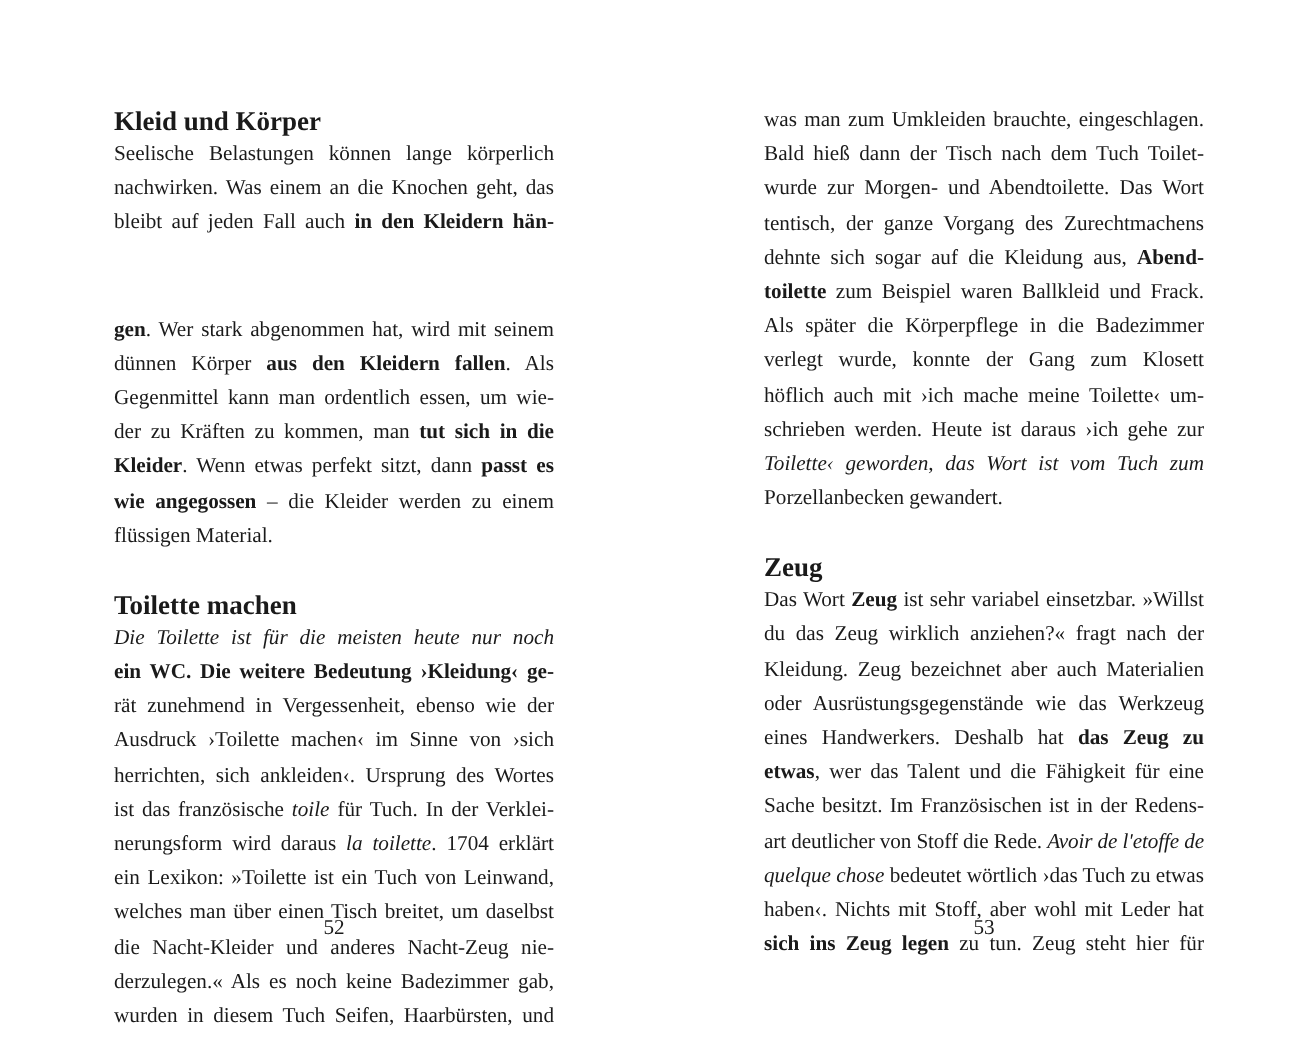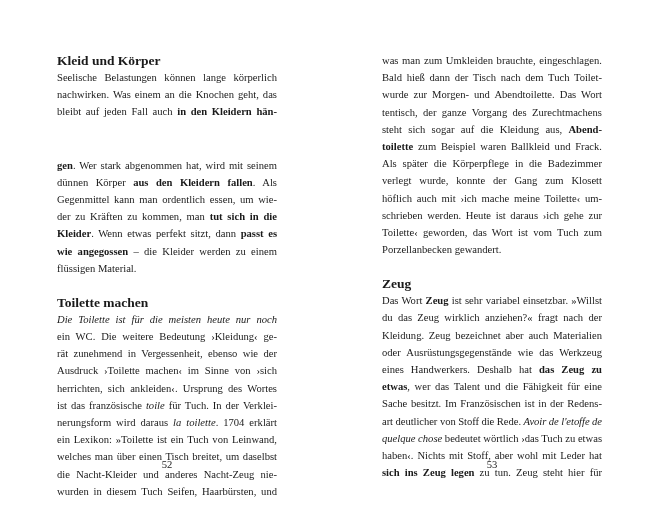--- a/index.html
+++ b/index.html
@@ -30,43 +30,44 @@
     <div class="line" style="white-space: nowrap; display: block; margin-top: 36px;"><span style="white-space: nowrap;"><span class="b">gen</span><span>. Wer stark abgenommen hat, wird mit seinem</span></span></div>
     <div class="line" style="white-space: nowrap; display: block; word-spacing: 0.00260417px;"><span style="white-space: nowrap;"><span>dünnen Körper </span><span class="b">aus den Kleidern fallen</span><span>. Als</span></span></div>
     <div class="line" style="white-space: nowrap; display: block;"><span style="white-space: nowrap;"><span>Gegenmittel kann man ordentlich essen, um wie-</span></span></div>
     <div class="line" style="white-space: nowrap; display: block;"><span style="white-space: nowrap;"><span>der zu Kräften zu kommen, man </span><span class="b">tut sich in die</span></span></div>
     <div class="line" style="white-space: nowrap; display: block; letter-spacing: -0.000325521px;"><span style="white-space: nowrap;"><span class="b">Kleider</span><span>. Wenn etwas perfekt sitzt, dann </span><span class="b">passt es</span></span></div>
     <div class="line" style="white-space: nowrap; display: block; word-spacing: 0.00223214px;"><span style="white-space: nowrap;"><span class="b">wie angegossen</span><span> – die Kleider werden zu einem</span></span></div>
     <div class="line last"><span>flüssigen Material.</span></div>
     <div class="gap"></div>
     <h2 class="heading">Toilette machen</h2>
     <div class="line" style="white-space: nowrap; display: block; font-style: italic;"><span style="white-space: nowrap;"><span>Die Toilette ist für die meisten heute nur noch</span></span></div>
-    <div class="line" style="white-space: nowrap; display: block;"><span style="white-space: nowrap;"><span>ein WC. Die weitere Bedeutung ›Kleidung‹ ge-</span></span></div>
+    <div class="line" style="white-space: nowrap; display: block;"><span style="white-space: nowrap; font-weight: bold;"><span>ein WC. Die weitere Bedeutung ›Kleidung‹ ge-</span></span></div>
     <div class="line" style="white-space: nowrap; display: block;"><span style="white-space: nowrap;"><span>rät zunehmend in Vergessenheit, ebenso wie der</span></span></div>
     <div class="line" style="white-space: nowrap; display: block;"><span style="white-space: nowrap;"><span>Ausdruck ›Toilette machen‹ im Sinne von ›sich</span></span></div>
     <div class="line" style="white-space: nowrap; display: block;"><span style="white-space: nowrap;"><span>herrichten, sich ankleiden‹. Ursprung des Wortes</span></span></div>
     <div class="line" style="white-space: nowrap; display: block; word-spacing: 0.00195312px;"><span style="white-space: nowrap;"><span>ist das französische </span><span class="i">toile</span><span> für Tuch. In der Verklei-</span></span></div>
     <div class="line" style="white-space: nowrap; display: block;"><span style="white-space: nowrap;"><span>nerungsform wird daraus </span><span class="i">la toilette</span><span>. 1704 erklärt</span></span></div>
     <div class="line" style="white-space: nowrap; display: block;"><span style="white-space: nowrap;"><span>ein Lexikon: »Toilette ist ein Tuch von Leinwand,</span></span></div>
     <div class="line" style="white-space: nowrap; display: block;"><span style="white-space: nowrap;"><span>welches man über einen Tisch breitet, um daselbst</span></span></div>
     <div class="line" style="white-space: nowrap; display: block;"><span style="white-space: nowrap;"><span>die Nacht-Kleider und anderes Nacht-Zeug nie-</span></span></div>
+    <div class="line" style="white-space: nowrap; display: block;"><span style="white-space: nowrap;"><span>derzulegen.« Als es noch keine Badezimmer gab,</span></span></div>
     <div class="line" style="white-space: nowrap; display: block;"><span style="white-space: nowrap;"><span>wurden in diesem Tuch Seifen, Haarbürsten, und</span></span></div>
   </div>
 <div class="page right" id="right-page">
     <div class="line" style="white-space: nowrap; display: block;"><span style="white-space: nowrap;"><span>was man zum Umkleiden brauchte, eingeschlagen.</span></span></div>
     <div class="line" style="white-space: nowrap; display: block;"><span style="white-space: nowrap;"><span>Bald hieß dann der Tisch nach dem Tuch Toilet-</span></span></div>
     <div class="line" style="white-space: nowrap; display: block;"><span style="white-space: nowrap;"><span>wurde zur Morgen- und Abendtoilette. Das Wort</span></span></div>
     <div class="line" style="white-space: nowrap; display: block;"><span style="white-space: nowrap;"><span>tentisch, der ganze Vorgang des Zurechtmachens</span></span></div>
-    <div class="line" style="white-space: nowrap; display: block;"><span style="white-space: nowrap;"><span>steht sich sogar auf die Kleidung aus, </span><span class="b">Abend-</span></span></div>
+    <div class="line" style="white-space: nowrap; display: block;"><span style="white-space: nowrap;"><span>dehnte sich sogar auf die Kleidung aus, </span><span class="b">Abend-</span></span></div>
     <div class="line" style="white-space: nowrap; display: block;"><span style="white-space: nowrap;"><span class="b">toilette</span><span> zum Beispiel waren Ballkleid und Frack.</span></span></div>
     <div class="line" style="white-space: nowrap; display: block;"><span style="white-space: nowrap;"><span>Als später die Körperpflege in die Badezimmer</span></span></div>
     <div class="line" style="white-space: nowrap; display: block;"><span style="white-space: nowrap;"><span>verlegt wurde, konnte der Gang zum Klosett</span></span></div>
     <div class="line" style="white-space: nowrap; display: block;"><span style="white-space: nowrap;"><span>höflich auch mit ›ich mache meine Toilette‹ um-</span></span></div>
     <div class="line" style="white-space: nowrap; display: block;"><span style="white-space: nowrap;"><span>schrieben werden. Heute ist daraus ›ich gehe zur</span></span></div>
-    <div class="line" style="white-space: nowrap; display: block;"><span style="white-space: nowrap;"><span>Toilette‹ geworden, das Wort ist vom Tuch zum</span></span></div>
+    <div class="line" style="white-space: nowrap; display: block;"><span style="white-space: nowrap; font-style: italic;"><span>Toilette‹ geworden, das Wort ist vom Tuch zum</span></span></div>
     <div class="line last"><span>Porzellanbecken gewandert.</span></div>
     <div class="gap"></div>
     <h2 class="heading">Zeug</h2>
     <div class="line" style="white-space: nowrap; display: block;"><span style="white-space: nowrap;"><span>Das Wort </span><span class="b">Zeug</span><span> ist sehr variabel einsetzbar. »Willst</span></span></div>
     <div class="line" style="white-space: nowrap; display: block;"><span style="white-space: nowrap;"><span>du das Zeug wirklich anziehen?« fragt nach der</span></span></div>
     <div class="line" style="white-space: nowrap; display: block;"><span style="white-space: nowrap;"><span>Kleidung. Zeug bezeichnet aber auch Materialien</span></span></div>
     <div class="line" style="white-space: nowrap; display: block;"><span style="white-space: nowrap;"><span>oder Ausrüstungsgegenstände wie das Werkzeug</span></span></div>
     <div class="line" style="white-space: nowrap; display: block;"><span style="white-space: nowrap;"><span>eines Handwerkers. Deshalb hat </span><span class="b">das Zeug zu</span></span></div>
     <div class="line" style="white-space: nowrap; display: block;"><span style="white-space: nowrap;"><span class="b">etwas</span><span>, wer das Talent und die Fähigkeit für eine</span></span></div>
     <div class="line" style="white-space: nowrap; display: block;"><span style="white-space: nowrap;"><span>Sache besitzt. Im Französischen ist in der Redens-</span></span></div>

